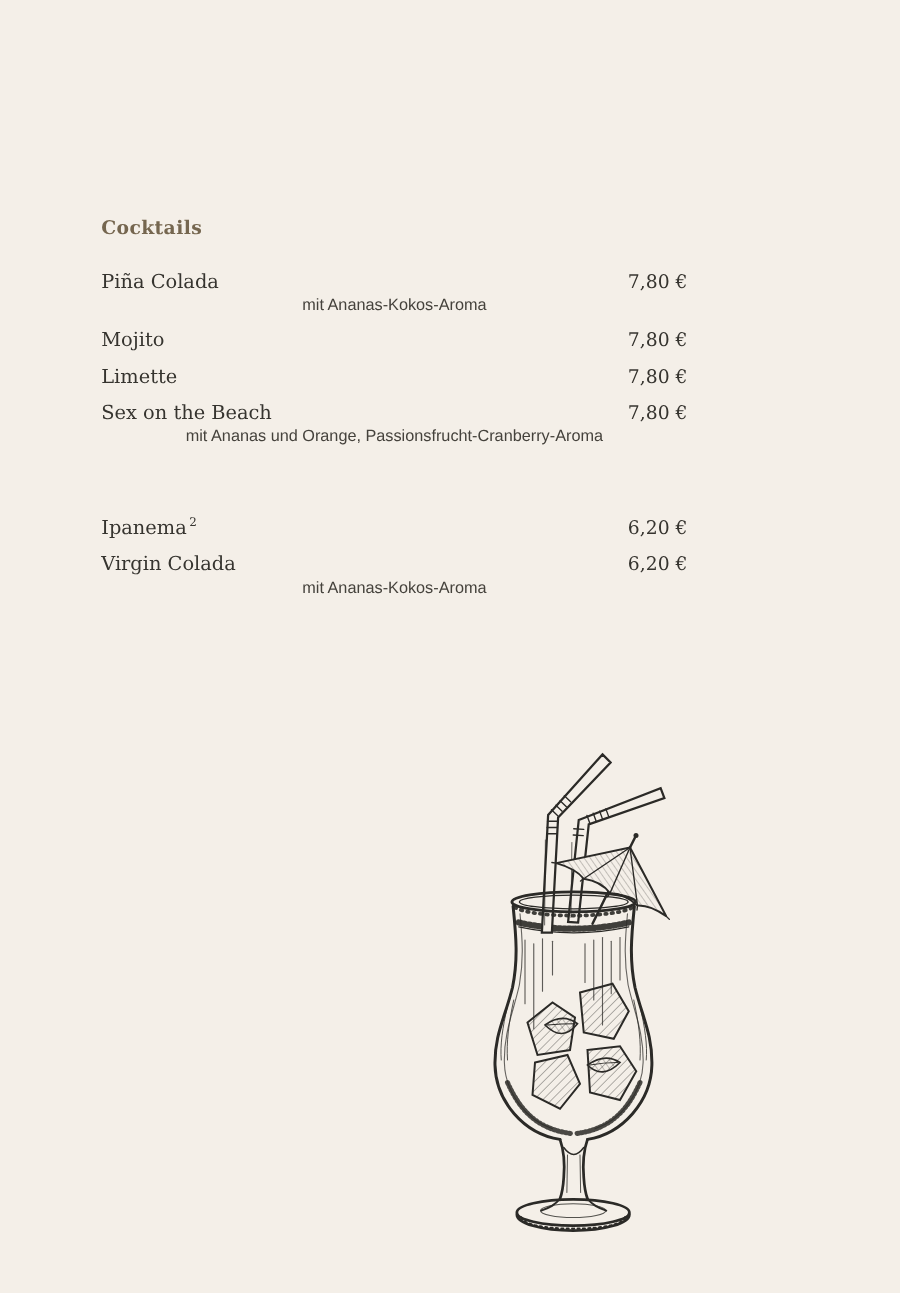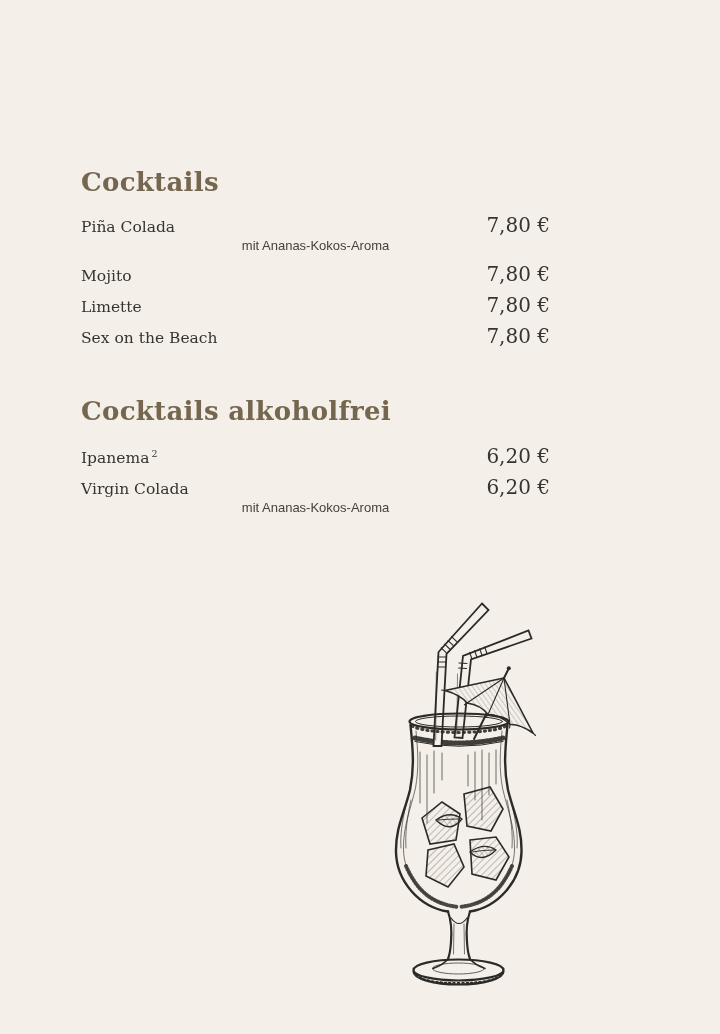--- a/index.html
+++ b/index.html
@@ -12,40 +12,40 @@
     font-family:"DejaVu Serif", serif;
     position:relative;
     overflow:hidden;
   }
   .menu{
     position:absolute;
     left:81px; top:170px; width:469px;
   }
   .section-title{
     font-family:"DejaVu Serif", serif;
-    font-size:26px; line-height:24px;
+    font-size:15px; line-height:24px;
     font-weight:600;
     color:var(--heading);
     letter-spacing:.3px;
     margin:0 0 21px 0;
   }
   .section + .section{ margin-top:51px; }
   .item{ margin-bottom:9px; }
   .row{
     display:flex; justify-content:space-between; align-items:baseline;gap:23px;
   }
   .name{
     font-family:"DejaVu Serif", serif;
     font-size:15.5px; line-height:20px;
     color:var(--text);
   }
   .name sup{ font-size:9.5px; margin-left:2px; }
   .price{
     font-family:"DejaVu Serif", serif;
-    font-size:20px; line-height:20px;
+    font-size:15px; line-height:20px;
     color:var(--text);
     white-space:nowrap;
   }
   .desc{
     font-family:"Liberation Sans", sans-serif;
     font-size:13px; line-height:18px;
     color:var(--desc);
     text-align:center;
   }
   .illustration{
@@ -83,25 +83,25 @@
         <span class="name">Limette</span>
         <span class="price">7,80 €</span>
       </div>
     </div>
 
     <div class="item">
       <div class="row">
         <span class="name">Sex on the Beach</span>
         <span class="price">7,80 €</span>
       </div>
+      <div class="desc">mit Ananas und Orange, Passionsfrucht-Cranberry-Aroma</div>
     </div>
   </section>
 
   <section class="section">
-    <h2 class="section-title">Cocktails alkoholfrei</h2>
 
     <div class="item">
       <div class="row">
         <span class="name"><span>Ipanema</span><sup>2</sup></span>
         <span class="price">6,20 €</span>
       </div>
     </div>
 
     <div class="item">
       <div class="row">

